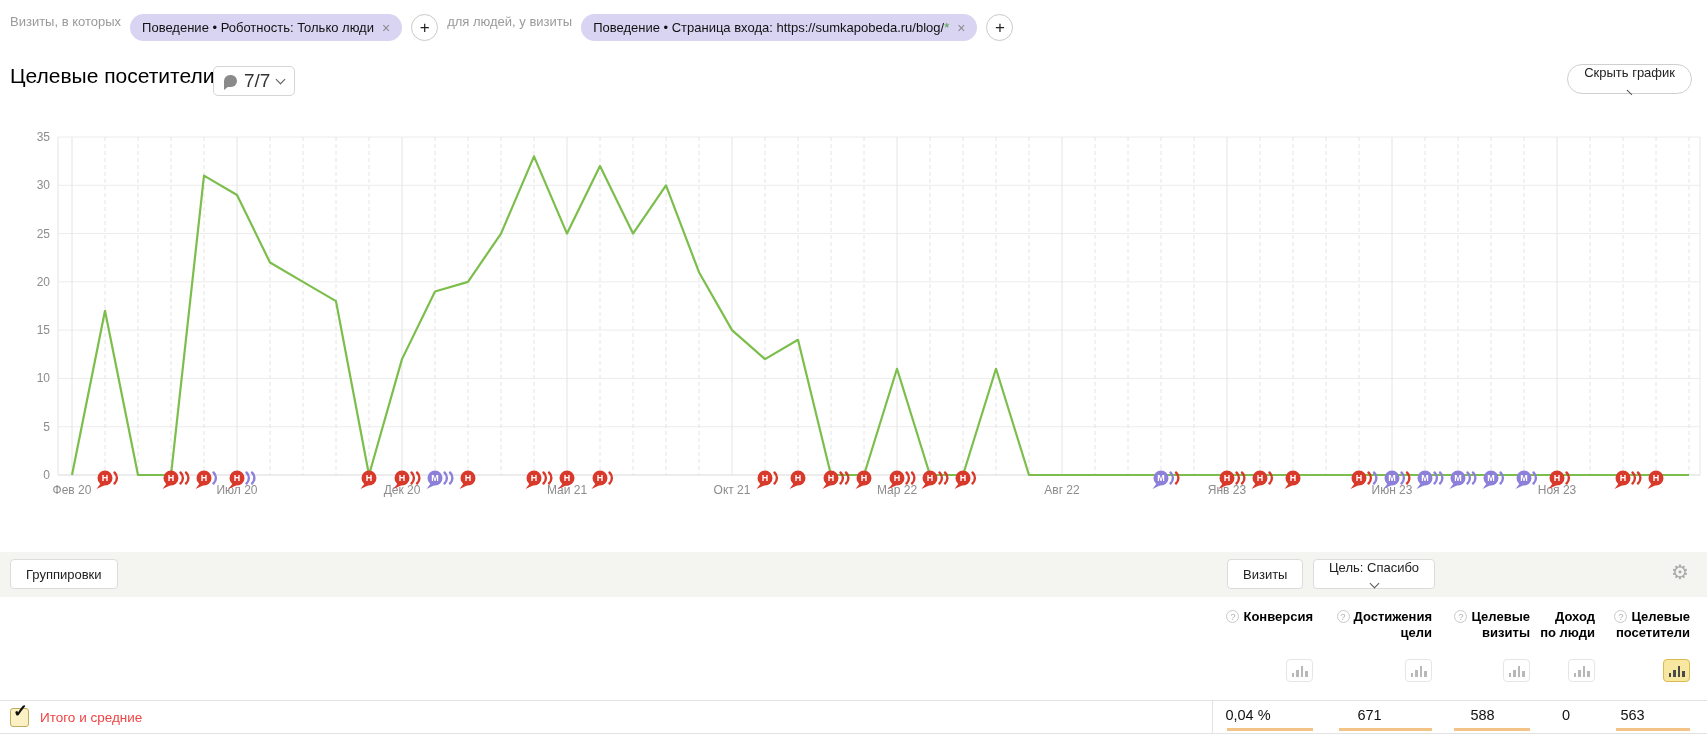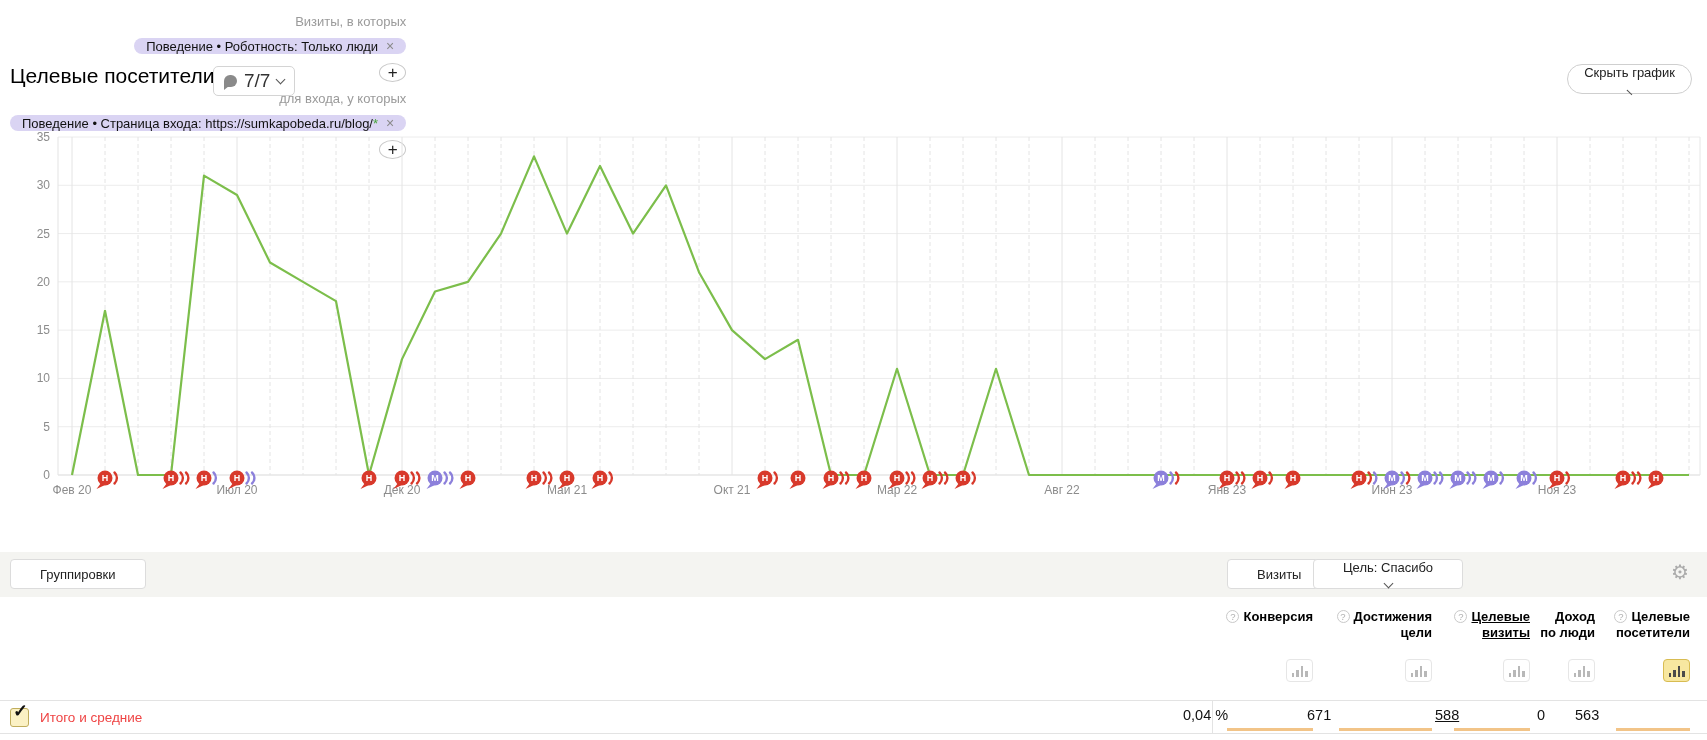--- a/index.html
+++ b/index.html
@@ -1,79 +1,79 @@
 <!DOCTYPE html>
 <html><head>
 <meta charset="utf-8">
 <style>
   * { margin:0; padding:0; box-sizing:border-box; }
   html,body { background:#fff; }
   body { font-family:"Liberation Sans", sans-serif; color:#222; }
   #app { position:relative; width:1707px; height:740px; background:#fff; overflow:hidden; }
 
   
-  .topbar { position:absolute; left:10px; top:14px; height:30px; display:flex; align-items:flex-end; gap:9px; font-size:13px; color:#9a9a9a; white-space:nowrap;flex-direction:column; }
+  .topbar { position:absolute; left:10px; top:14px; height:30px; display:flex; align-items:flex-start; gap:9px; font-size:13px; color:#9a9a9a; white-space:nowrap; }
   .chip { display:inline-flex; align-items:center; gap:8px; background:#dad4f3; border-radius:14px; height:27px; padding:0 12px; font-size:13px; color:#111; }
   .chip .x { color:#8a8a8a; font-size:14px; cursor:pointer; }
   .chip .star { color:#47a53b; }
   .plusbtn { display:inline-flex; align-items:center; justify-content:center; width:27px; height:27px; border-radius:50%; border:1px solid #c9c9c9; background:#fff; font-size:17px; color:#222; cursor:pointer; line-height:1; }
 
   
   .page-title { position:absolute; left:10px; top:64px; font-size:21px; color:#000; }
   .comments-badge { position:absolute; left:213px; top:66px; height:30px; display:inline-flex; align-items:center; gap:7px; border:1px solid #d4d4d4; border-radius:5px; padding:0 10px; font-size:19px; color:#333; background:#fff; cursor:pointer; }
   .bubble { position:relative; width:13px; height:12px; background:#8a8a8a; border-radius:7px 7px 7px 0; }
   .bubble:after { content:""; position:absolute; left:0; bottom:-3px; border-left:5px solid #8a8a8a; border-bottom:4px solid transparent; }
   .chev { display:inline-block; width:7px; height:7px; border-right:1.5px solid #555; border-bottom:1.5px solid #555; transform:rotate(45deg); margin-top:-3px; }
   .chev.up { transform:rotate(225deg); margin-top:4px; }
   .hide-chart-btn { position:absolute; right:15px; top:64px; height:30px; display:inline-flex; align-items:center; gap:8px; border:1px solid #cfcfcf; border-radius:15px; padding:0 16px; font-size:13px; color:#222; background:#fff; cursor:pointer;flex-direction:column; }
 
   
   #chart-wrap { position:absolute; left:0; top:112px; width:1707px; height:400px; }
   svg text { font-family:"Liberation Sans", sans-serif; }
 
   
   .band { position:absolute; left:0; top:552px; width:1707px; height:45px; background:#f4f4f1; }
-  .btn { position:absolute; top:7px; height:30px; display:inline-flex; align-items:center; gap:8px; background:#fff; border:1px solid #dcdcdc; border-radius:4px; padding:0 29px; font-size:13px; color:#222; cursor:pointer; }
+  .btn { position:absolute; top:7px; height:30px; display:inline-flex; align-items:center; gap:8px; background:#fff; border:1px solid #dcdcdc; border-radius:4px; padding:0 15px; font-size:13px; color:#222; cursor:pointer; }
   .btn-groupings { left:10px; }
   .btn-metrics { left:1227px; }
   .btn-goal { left:1313px;flex-direction:column; }
   .gear { position:absolute; left:1671px; top:8px; font-size:20px; color:#ababab; cursor:pointer; }
 
   
   .tbl { position:absolute; left:0; top:597px; width:1707px; height:143px; background:#fff; }
   .col-head { position:absolute; top:12px; text-align:right; font-weight:bold; font-size:13px; line-height:16px; color:#000; }
   .help { display:inline-block; width:13px; height:13px; border:1px solid #c9c9c9; border-radius:50%; color:#b0b0b0; font-size:9.5px; line-height:11px; text-align:center; font-weight:normal; margin-right:4px; vertical-align:1px; }
-  .c0 { right:394px; width:130px; } .c1 { right:275px; width:125px; } .c2 { right:177px; width:95px;text-decoration:underline; } .c3 { right:112px; width:58px; } .c4 { right:17px; width:115px; }
+  .c0 { right:394px; width:130px; } .c1 { right:275px; width:125px; } .c2 { right:177px; width:95px; } .c3 { right:112px; width:58px; } .c4 { right:17px; width:115px; }
   .bar-btn { position:absolute; top:62px; width:27px; height:23px; border:1px solid #e6e6e6; border-radius:4px; background:#fff; display:flex; align-items:flex-end; justify-content:center; gap:2px; padding-bottom:4px; cursor:pointer; }
   .bar-btn i { display:block; width:2.5px; background:#b8b8b8; }
   .bar-btn .b1{height:4px;} .bar-btn .b2{height:7px;} .bar-btn .b3{height:11px;} .bar-btn .b4{height:6px;}
   .bar-btn.selected { background:#f7e7a0; border-color:#d8bc52; }
   .bar-btn.selected i { background:#4a4a4a; }
   .totals { position:absolute; left:0; top:103px; width:1707px; height:34px; border-top:1px solid #e3e3e3; border-bottom:1px solid #e3e3e3; }
   .totals .vdiv { position:absolute; left:1212px; top:0; width:1px; height:33px; background:#e3e3e3; }
   .checkbox { position:absolute; left:10px; top:7px; width:19px; height:19px; background:#fbf1c4; border:1.5px solid #c0ad5d; border-radius:3px; cursor:pointer; }
   .checkbox .tick { position:absolute; left:2px; top:-9px; font-size:18px; font-weight:bold; color:#111; }
   .totals-label { position:absolute; left:40px; top:9px; font-size:13.5px; color:#ef4444; }
-  .tval { position:absolute; top:6px; font-size:14.5px; color:#111; text-align:left; }
+  .tval { position:absolute; top:6px; font-size:14.5px; color:#111; text-align:center; }
   .ubar { position:absolute; top:27px; height:3px; background:#f2c488; }
   .u0 { right:394px; width:86px; } .u1 { right:275px; width:93px; } .u2 { right:177px; width:76px; } .u4 { right:17px; width:74px; }
 </style>
 </head>
 <body>
 
 <div id="app">
 
   <div class="topbar">
     <span>Визиты, в которых</span>
     <span class="chip">
       <span><span>Поведение • Роботность: Только люди</span><span class="star"></span></span>
       <span class="x">×</span>
     </span>
     <span class="plusbtn">+</span>
-    <span>для входа, у которых</span>
+    <span>для людей, у визиты</span>
     <span class="chip">
       <span><span>Поведение • Страница входа: https://sumkapobeda.ru/blog/</span><span class="star">*</span></span>
       <span class="x">×</span>
     </span>
     <span class="plusbtn">+</span>
   </div>
 
   <div class="page-title">Целевые посетители</div>
   <div class="comments-badge">
     <span class="bubble"></span>

